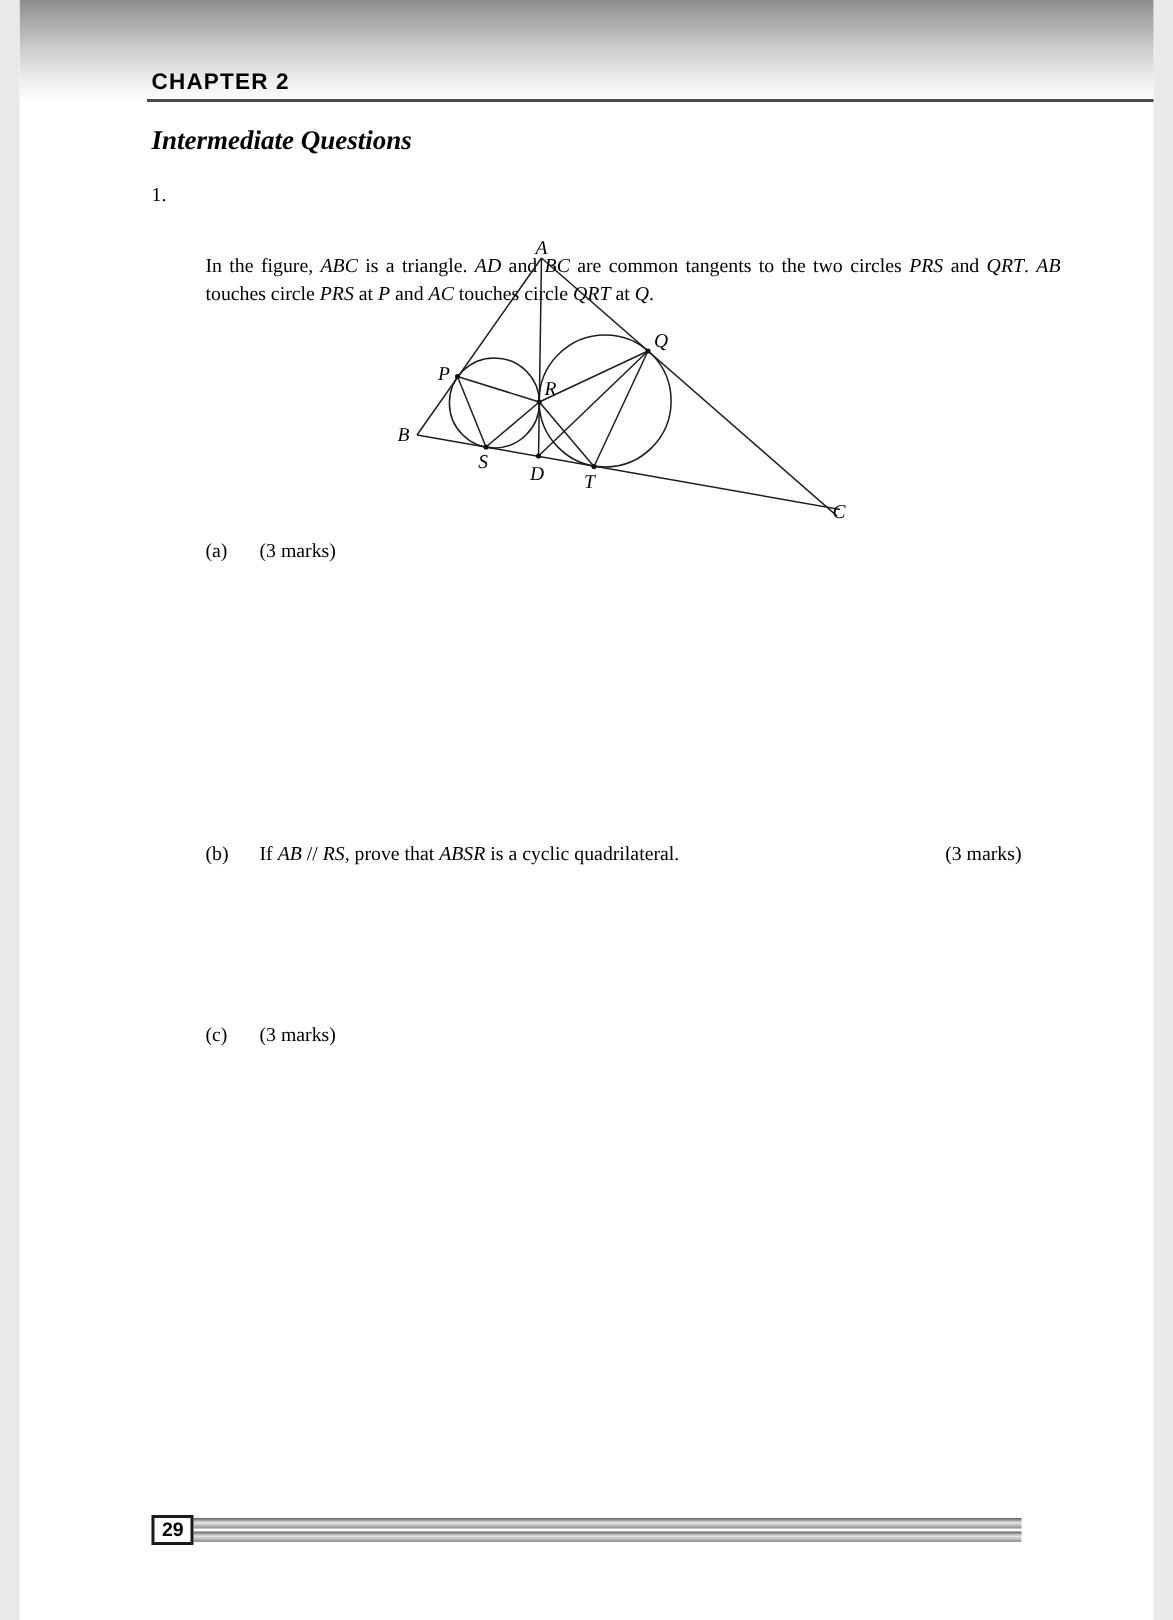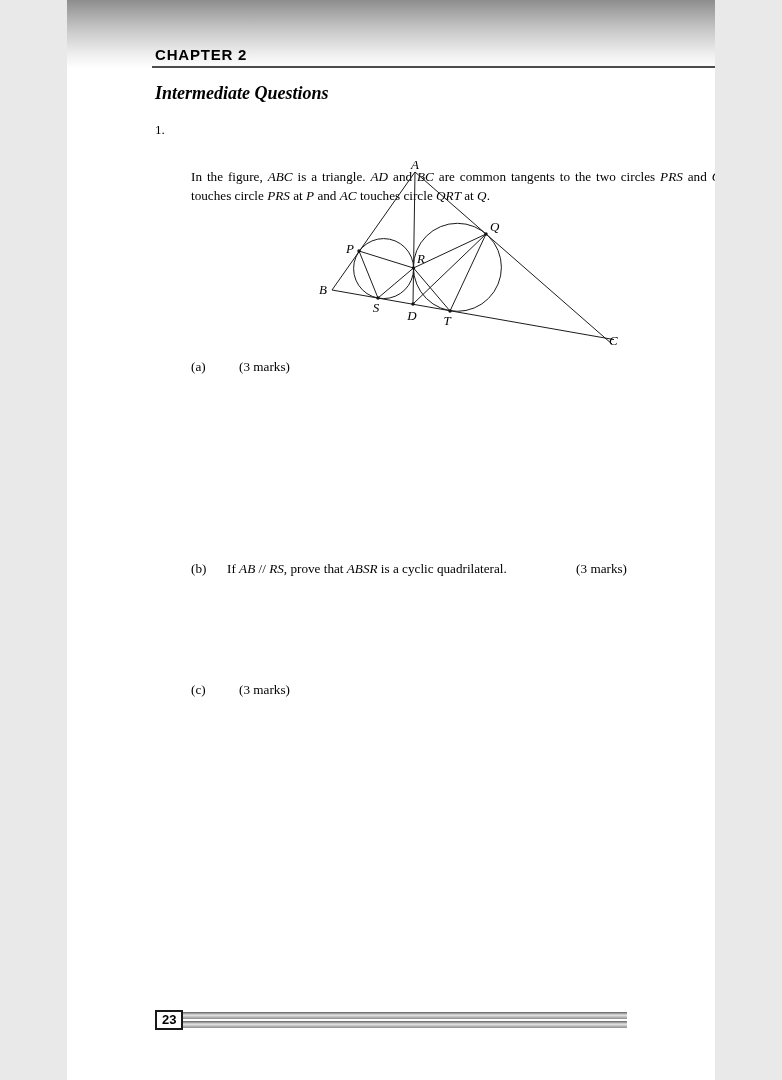--- a/index.html
+++ b/index.html
@@ -1,18 +1,18 @@
 <!DOCTYPE html>
 <html><head>
 <meta charset="utf-8">
 <style>
   html,body { margin:0; padding:0; background:#e9e9e9; }
   .page {
     position:relative;
-    width:648px; height:1080px;
+    width:756px; height:1080px;
     margin:0 auto;
     background:#ffffff;
     font-family:"Liberation Serif", serif;
     color:#000;
     overflow:hidden;
   }
 
   
   .banner {
     position:absolute; top:0; left:0; width:782px; height:68px;
@@ -54,21 +54,21 @@
   .part-row {
     position:absolute; left:124px; right:88px;
     display:flex; align-items:flex-start;
     font-size:13.2px; line-height:18px;
   }
   .part-row.a { top:358px; }
   .part-row.b { top:560px; }
   .part-row.c { top:681px; }
   .part-label { width:36px; flex:0 0 36px; }
   .part-text { flex:1; }
-  .part-marks { margin-left:12px; white-space:nowrap; }
+  .part-marks { white-space:nowrap; }
 
   
   .footer-bar {
     position:absolute; left:88px; right:88px; top:1012px; height:20px;
   }
   .stripe {
     height:7px;
     background:linear-gradient(180deg,#5e5e5e 0%,#e6e6e6 45%,#8d8d8d 100%);
   }
   .stripe.top { margin-bottom:2px; }
@@ -149,18 +149,18 @@
     <div class="part-text"><span>If </span><i>AB</i><span> // </span><i>RS</i><span>, prove that </span><i>ABSR</i><span> is a cyclic quadrilateral.</span></div>
     <div class="part-marks">(3 marks)</div>
   </div>
 
   <div class="part-row c">
     <div class="part-label">(c)</div>
     <div class="part-marks">(3 marks)</div>
   </div>
 
   <div class="footer-bar">
-    <div class="page-number-box">23</div>
+    <div class="page-number-box">29</div>
     <div class="stripe top"></div>
     <div class="stripe"></div>
   </div>
 
 </div>
 
 </body></html>

